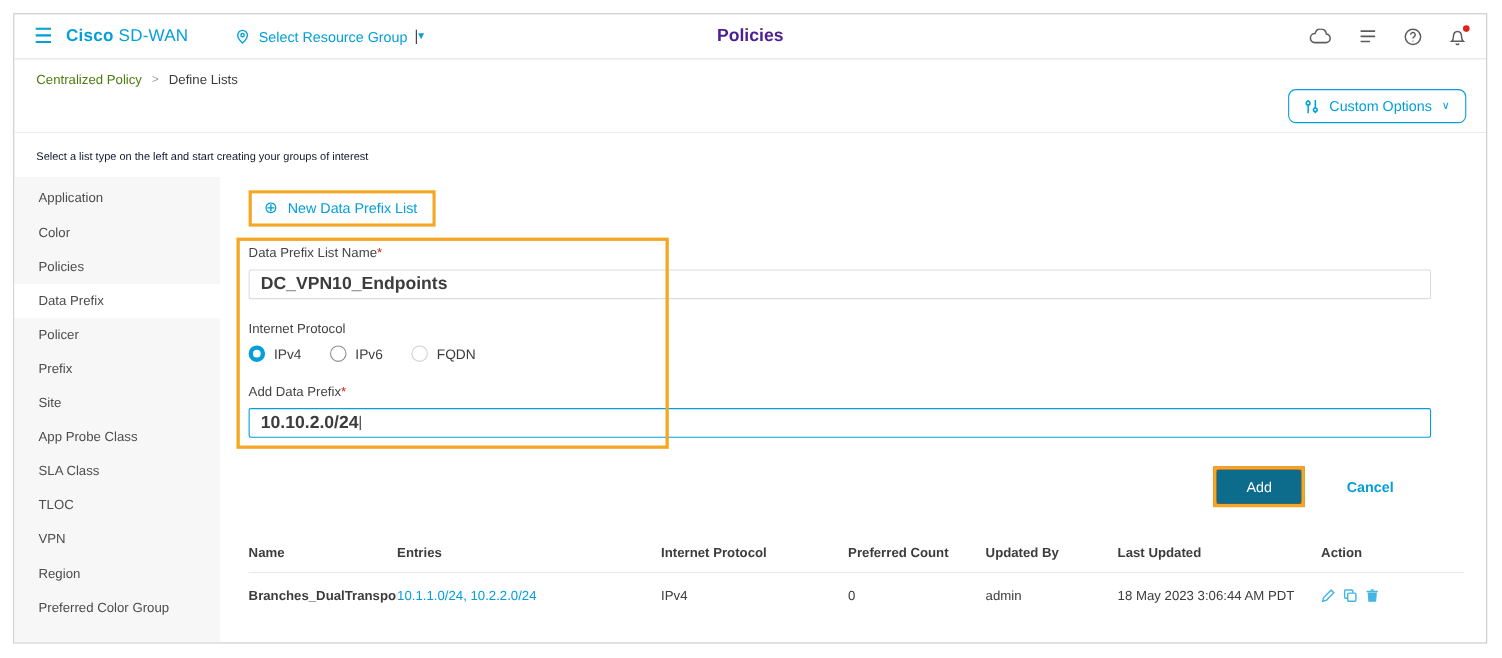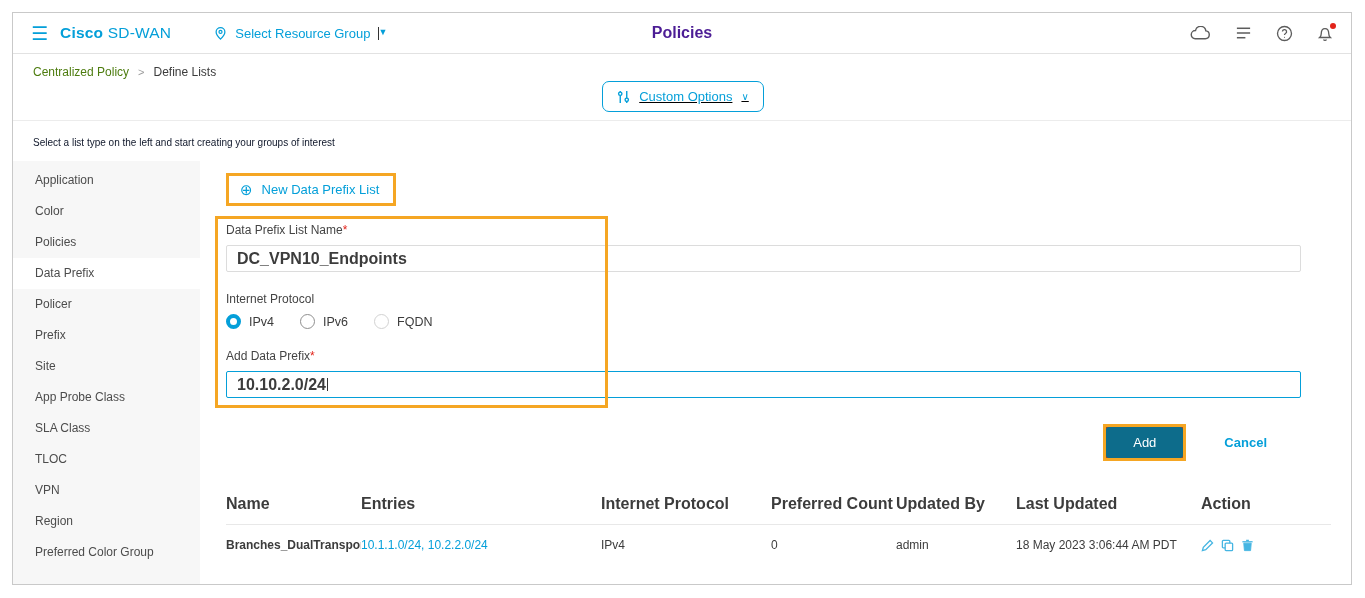--- a/index.html
+++ b/index.html
@@ -43,21 +43,21 @@
     position:absolute; top:-2px; right:-3px; width:6px; height:6px;
     border-radius:50%; background:#e2231a;
   }
 
   
   .sub-header { border-bottom:1px solid #ececec; padding: 11px 18px 8px 20px; }
   .breadcrumb { font-size:12px; display:flex; align-items:center; gap:9px; }
   .crumb-link { color:#4d7c0f; cursor:pointer; }
   .crumb-sep { color:#9b9b9b; font-size:11px; }
   .crumb-current { color:#3c3c3c; }
-  .sub-header-row2 { display:flex; justify-content:center; margin-top:2px;text-decoration:underline; }
+  .sub-header-row2 { display:flex; justify-content:flex-end; margin-top:2px; }
   .custom-options {
     display:inline-flex; align-items:center; gap:9px;
     border:1px solid #049fd9; border-radius:7px;
     color:#049fd9; font-size:13px; padding:7px 14px; cursor:pointer;
     background:#fff;
   }
   .custom-options .chev { font-size:10px; }
 
   
   .intro { padding: 16px 20px 13px 20px; font-size:10px; color:#0f172a; }
@@ -120,21 +120,21 @@
   }
   .cancel-link { color:#049fd9; font-size:13px; font-weight:bold; cursor:pointer; margin-right:34px; }
 
   
   .list-table { margin-top:34px; width:1105px; }
   .t-head, .t-row {
     display:grid;
     grid-template-columns: 135px 240px 170px 125px 120px 185px 1fr;
     align-items:center;
   }
-  .t-head { font-size:16px; font-weight:bold; color:#3c3c3c; padding-bottom:11px; border-bottom:1px solid #e8e8e8; }
+  .t-head { font-size:12px; font-weight:bold; color:#3c3c3c; padding-bottom:11px; border-bottom:1px solid #e8e8e8; }
   .t-row { padding:13px 0; font-size:12px; color:#3c3c3c; }
   .cell-name { font-weight:bold; white-space:nowrap; overflow:hidden; }
   .cell-entries { color:#049fd9; cursor:pointer; white-space:nowrap; }
   .action-icons { display:flex; align-items:center; gap:7px; }
   .aicon { color:#45b5e2; cursor:pointer; display:flex; }
   .aicon svg { display:block; }
 </style>
 </head>
 <body>
 

